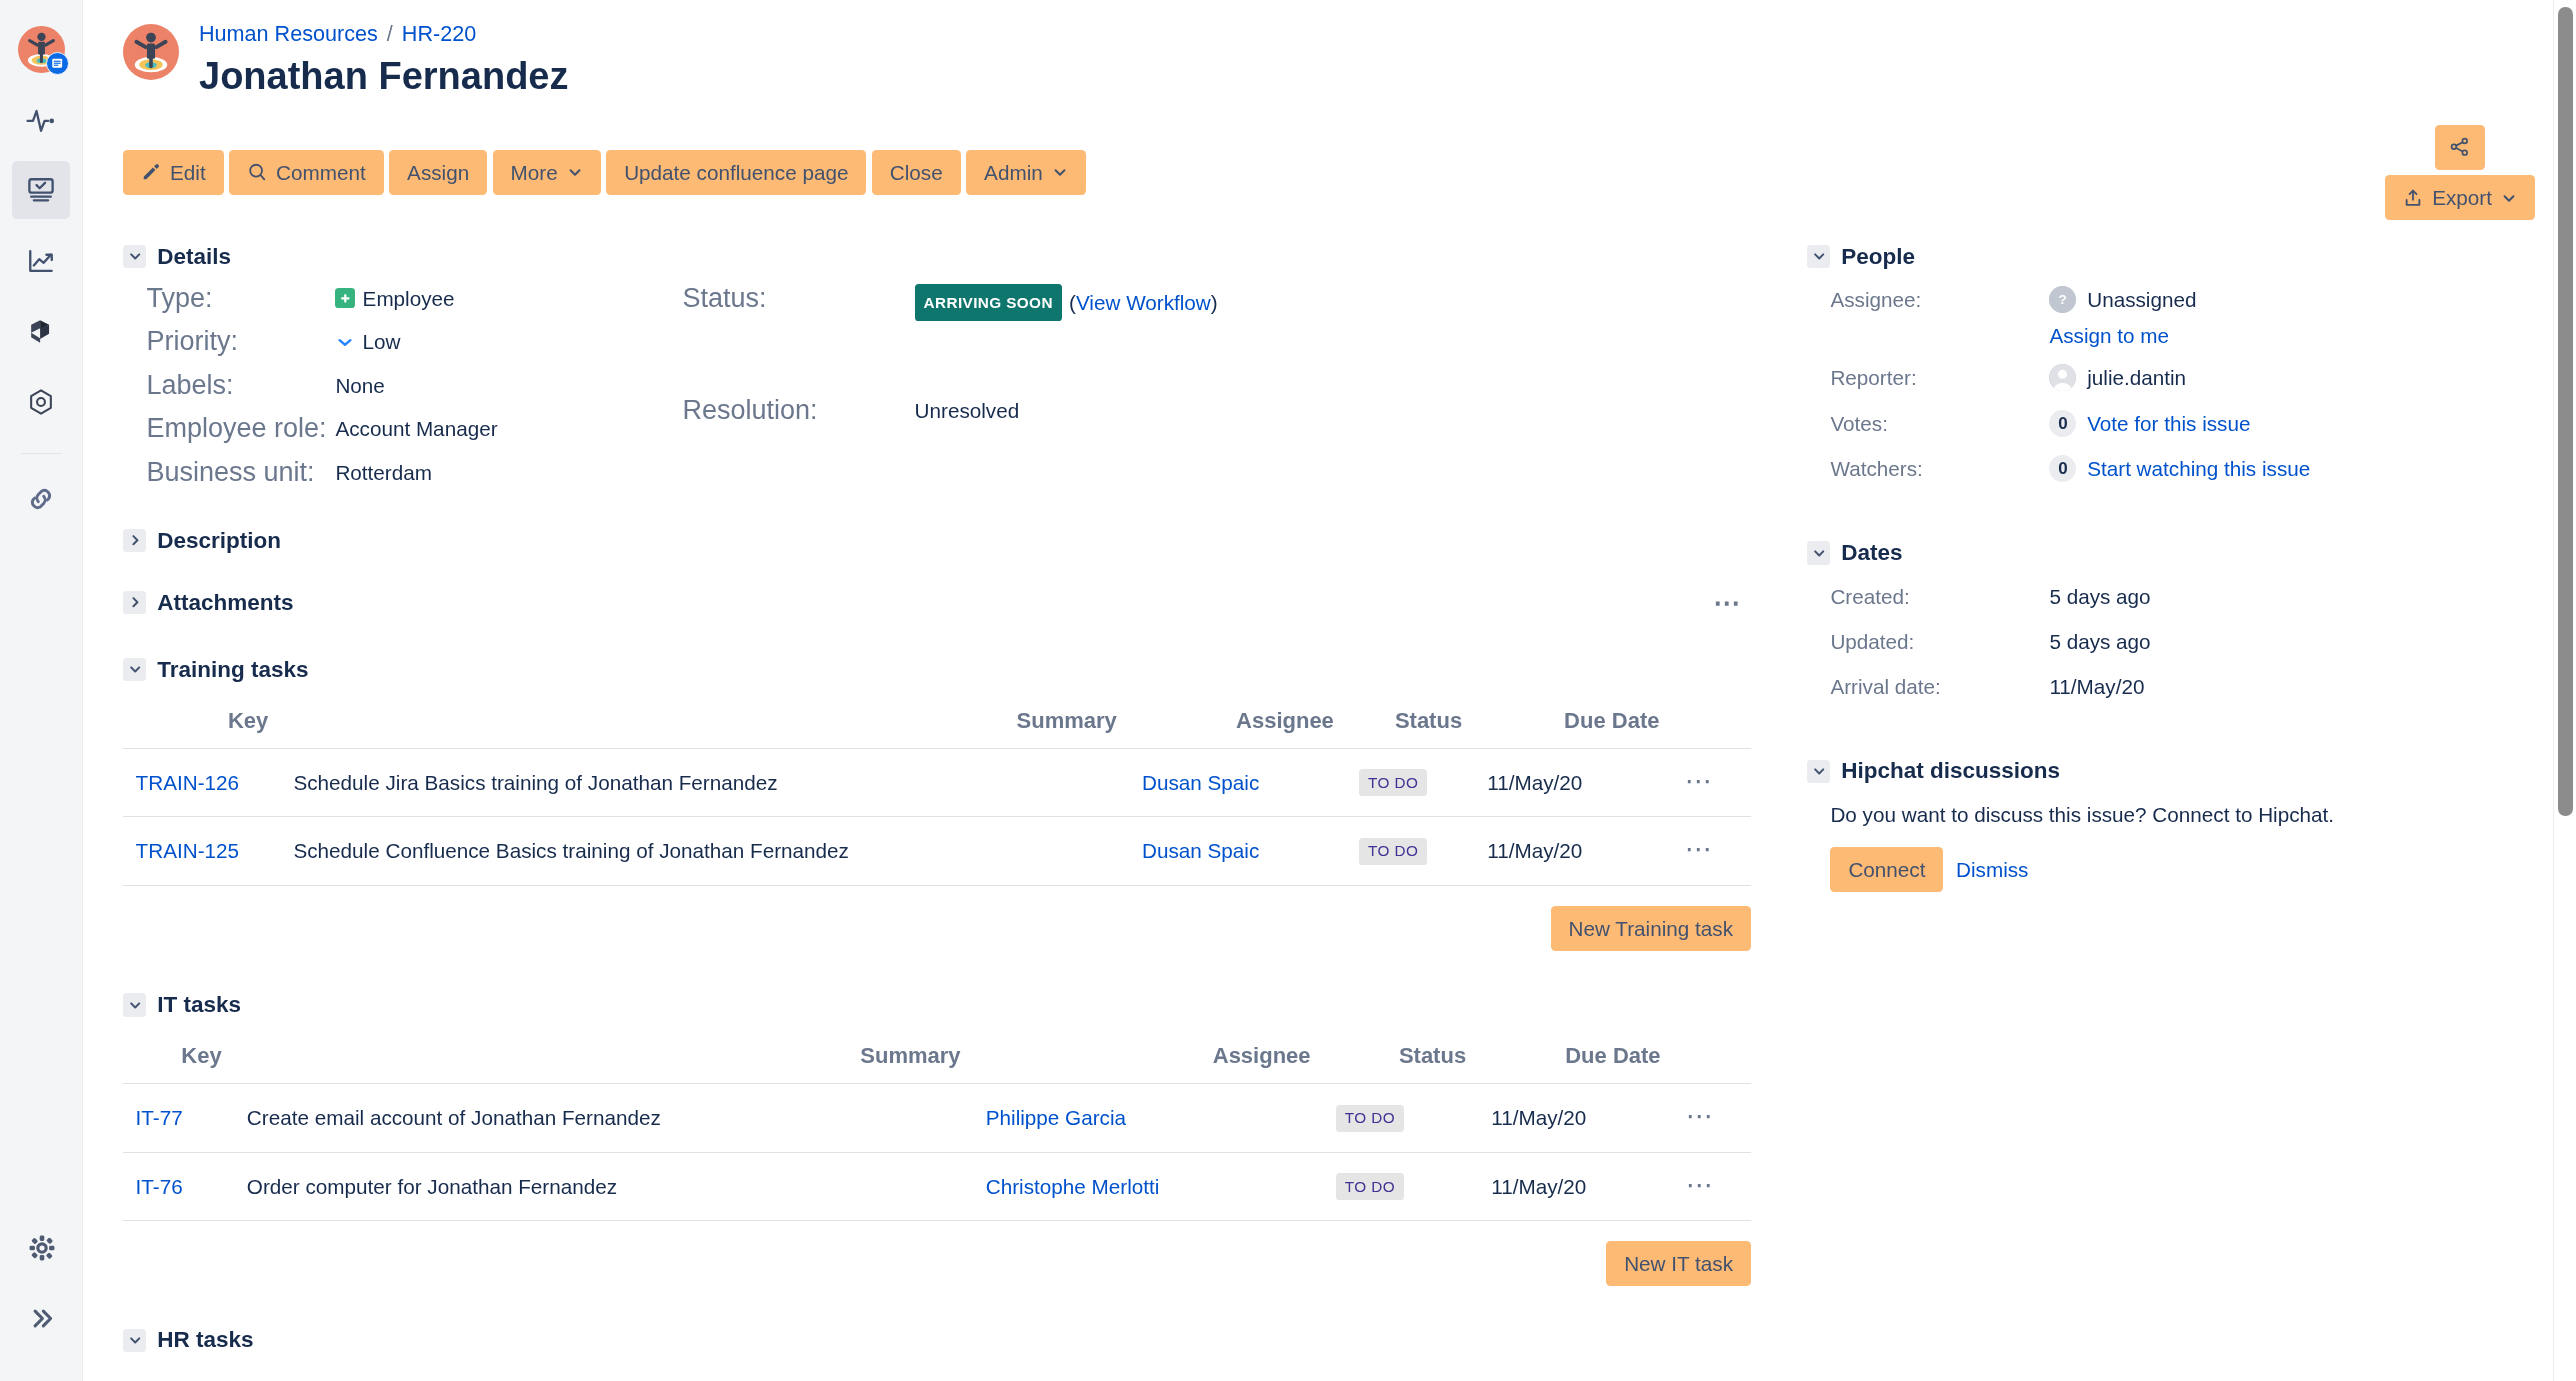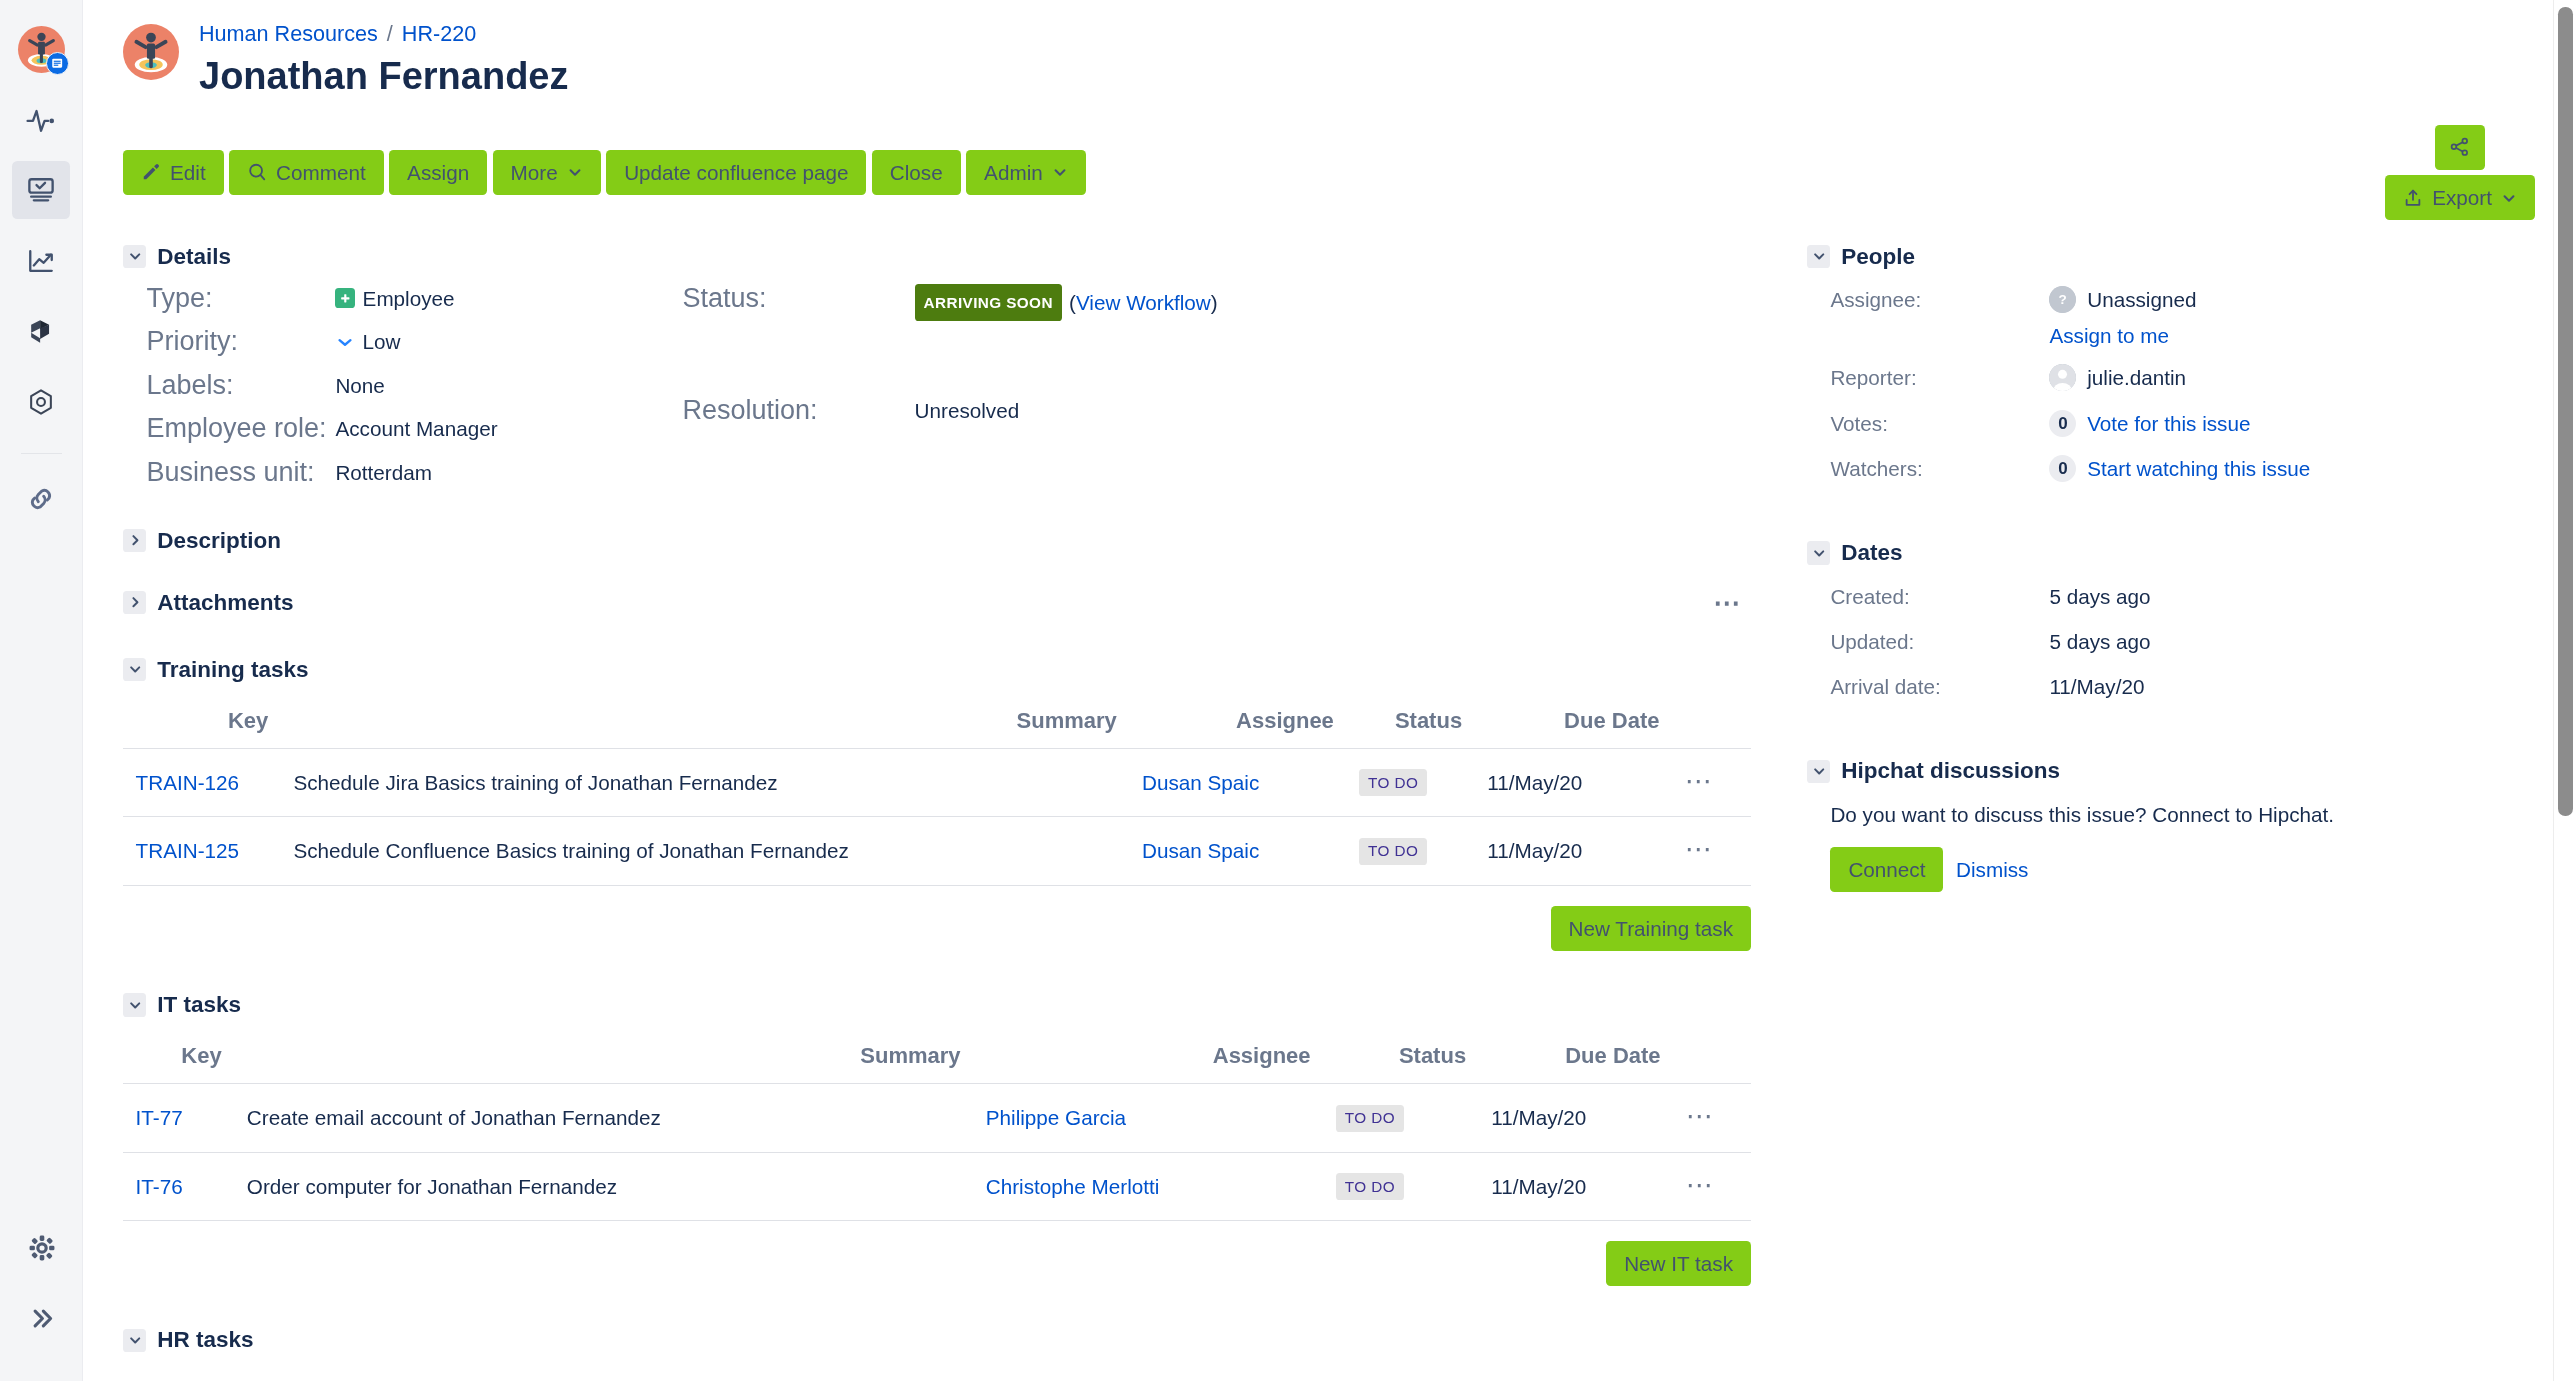--- a/index.html
+++ b/index.html
@@ -55,21 +55,21 @@
   .breadcrumb { display: flex; align-items: center; gap: 9px; font-size: 21.6px; line-height: 27px; }
   .breadcrumb a { color: #0052CC; text-decoration: none; cursor: pointer; }
   .crumb-sep { color: #6B778C; }
   .issue-title { font-size: 38px; line-height: 49px; font-weight: bold; color: #172B4D; margin-top: 5.4px; }
 
   
   .toolbar { display: flex; align-items: center; margin-top: 23.4px; }
   .tb-left { display: flex; align-items: center; gap: 5.4px; }
   .tb-right { margin-left: auto; display: flex; align-items: center; gap: 5.4px; flex-direction: column; }
   .btn {
-    background: #84cc16; color: #42526E; border: none; border-radius: 4.5px;
+    background: #fdba74; color: #42526E; border: none; border-radius: 4.5px;
     height: 45px; padding: 0 18px; font-size: 20.7px; line-height: 45px;
     font-family: "Liberation Sans", sans-serif; cursor: pointer;
     display: inline-flex; align-items: center; gap: 9px; white-space: nowrap;
   }
   .btn.icononly { padding: 0 14.4px; }
   .caret { display: inline-block; }
 
   
   .cols { display: flex; margin-top: 23.4px; gap: 0; }
   .col-main { width: 1628px; flex: 0 0 1628px; }
@@ -90,21 +90,21 @@
   .details { display: flex; margin-top: 14.4px; padding-left: 23.4px; }
   .dcol { display: grid; grid-template-columns: 189px auto; row-gap: 14.4px; align-items: start; }
   .dcol.second { margin-left: 185px; grid-template-columns: 232px auto; }
   .dlabel { font-size: 27px; color: #6B778C; line-height: 29px; }
   .dval { font-size: 20.7px; color: #172B4D; line-height: 29px; display: flex; align-items: center; gap: 7.2px; }
   .type-icon {
     width: 20px; height: 20px; border-radius: 3.6px; background: #36B37E;
     display: inline-flex; align-items: center; justify-content: center; flex: 0 0 20px;
   }
   .status-lozenge {
-    display: inline-block; background: #4d7c0f; color: #fff;
+    display: inline-block; background: #0f766e; color: #fff;
     font-size: 15.3px; font-weight: bold; letter-spacing: 0.4px;
     padding: 3.6px 9px 4.5px; border-radius: 3.6px; text-transform: uppercase;
   }
   .link { color: #0052CC; text-decoration: none; cursor: pointer; }
   .mod-block { margin-top: 36px; }
   .mod-row { display: flex; align-items: center; }
   .ellipsis-btn {
     margin-left: auto; color: #6B778C; font-size: 27px; line-height: 18px;
     letter-spacing: 1.8px; cursor: pointer; padding: 0 9px;
   }

